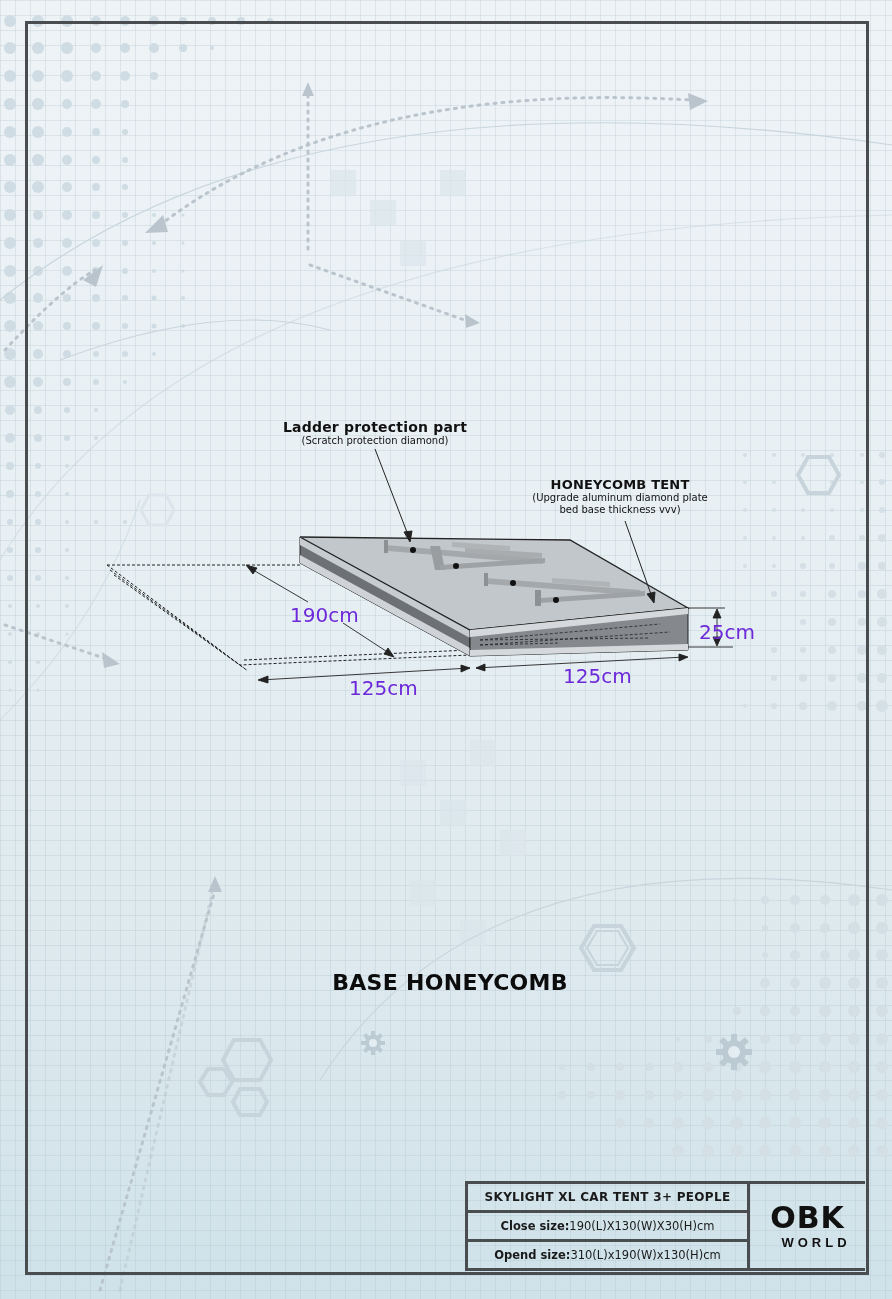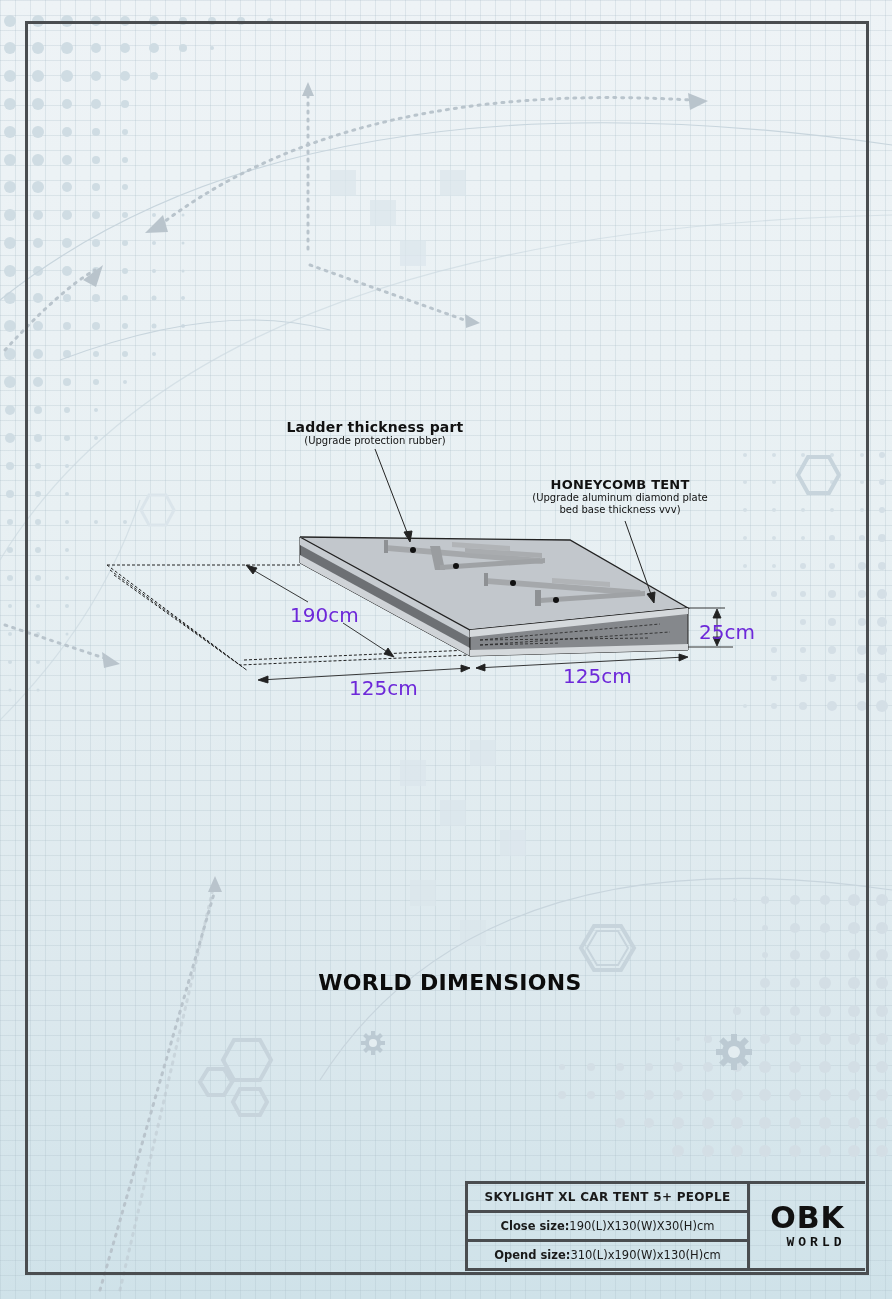--- a/index.html
+++ b/index.html
@@ -38,21 +38,21 @@
     flex:1; display:flex; align-items:center; justify-content:center;
     font-size:11.5px; color:#1a1a1a; border-bottom:3px solid #4a4d50;
   }
   .info-row:last-child { border-bottom:none; }
   .info-row.head { font-weight:bold; font-size:12px; letter-spacing:0.3px; }
   .info-row b { }
   .logo {
     flex:1; display:flex; flex-direction:column; align-items:center; justify-content:center;
   }
   .logo-main { font-family:"DejaVu Sans", sans-serif; font-weight:bold; font-size:30px; letter-spacing:1px; color:#111; line-height:30px; position:relative; }
-  .logo-sub { font-family:Liberation Mono, monospace; font-weight:bold; font-size:13px; letter-spacing:4px; color:#111; margin-top:2px;padding-left:17px; }
+  .logo-sub { font-family:Liberation Sans, sans-serif; font-weight:bold; font-size:13px; letter-spacing:4px; color:#111; margin-top:2px;padding-left:17px; }
 </style>
 </head>
 <body>
 
 <div class="grid"></div>
 
 <svg class="bg-svg" width="892" height="1299">
 
   <g fill="#cfdce3">
     <circle cx="10" cy="21" r="6"></circle>
@@ -457,39 +457,39 @@
     <polygon points="688,657 679,661 679,654"></polygon>
     <line x1="688" y1="608" x2="725" y2="608"></line>
     <line x1="688" y1="647" x2="733" y2="647"></line>
     <line x1="717" y1="612" x2="717" y2="643"></line>
     <polygon points="717,609 713,618 721,618"></polygon>
     <polygon points="717,646 713,637 721,637"></polygon>
   </g>
 </svg>
 
 <div class="label" style="left:275px; top:419px; width:200px;">
-  <div class="main">Ladder thickness part</div>
-  <div class="sub">(Upgrade protection rubber)</div>
+  <div class="main">Ladder protection part</div>
+  <div class="sub">(Scratch protection diamond)</div>
 </div>
 <div class="label" style="left:510px; top:477px; width:220px;">
   <div class="main" style="font-size:13px;">HONEYCOMB TENT</div>
   <div class="sub">(Upgrade aluminum diamond plate</div>
   <div class="sub">bed base thickness vvv)</div>
 </div>
 
 <div class="dim" style="left:290px; top:603px;">190cm</div>
 <div class="dim" style="left:349px; top:676px;">125cm</div>
 <div class="dim" style="left:563px; top:664px;">125cm</div>
 <div class="dim" style="left:699px; top:620px;">25cm</div>
 
-<div class="title">WORLD DIMENSIONS</div>
+<div class="title">BASE HONEYCOMB</div>
 
 <div class="info">
   <div class="info-rows">
-    <div class="info-row head">SKYLIGHT XL CAR TENT 5+ PEOPLE</div>
+    <div class="info-row head">SKYLIGHT XL CAR TENT 3+ PEOPLE</div>
     <div class="info-row">
       <b>Close size:</b>
       <span>190(L)X130(W)X30(H)cm</span>
     </div>
     <div class="info-row">
       <b>Opend size:</b>
       <span>310(L)x190(W)x130(H)cm</span>
     </div>
   </div>
   <div class="logo">

